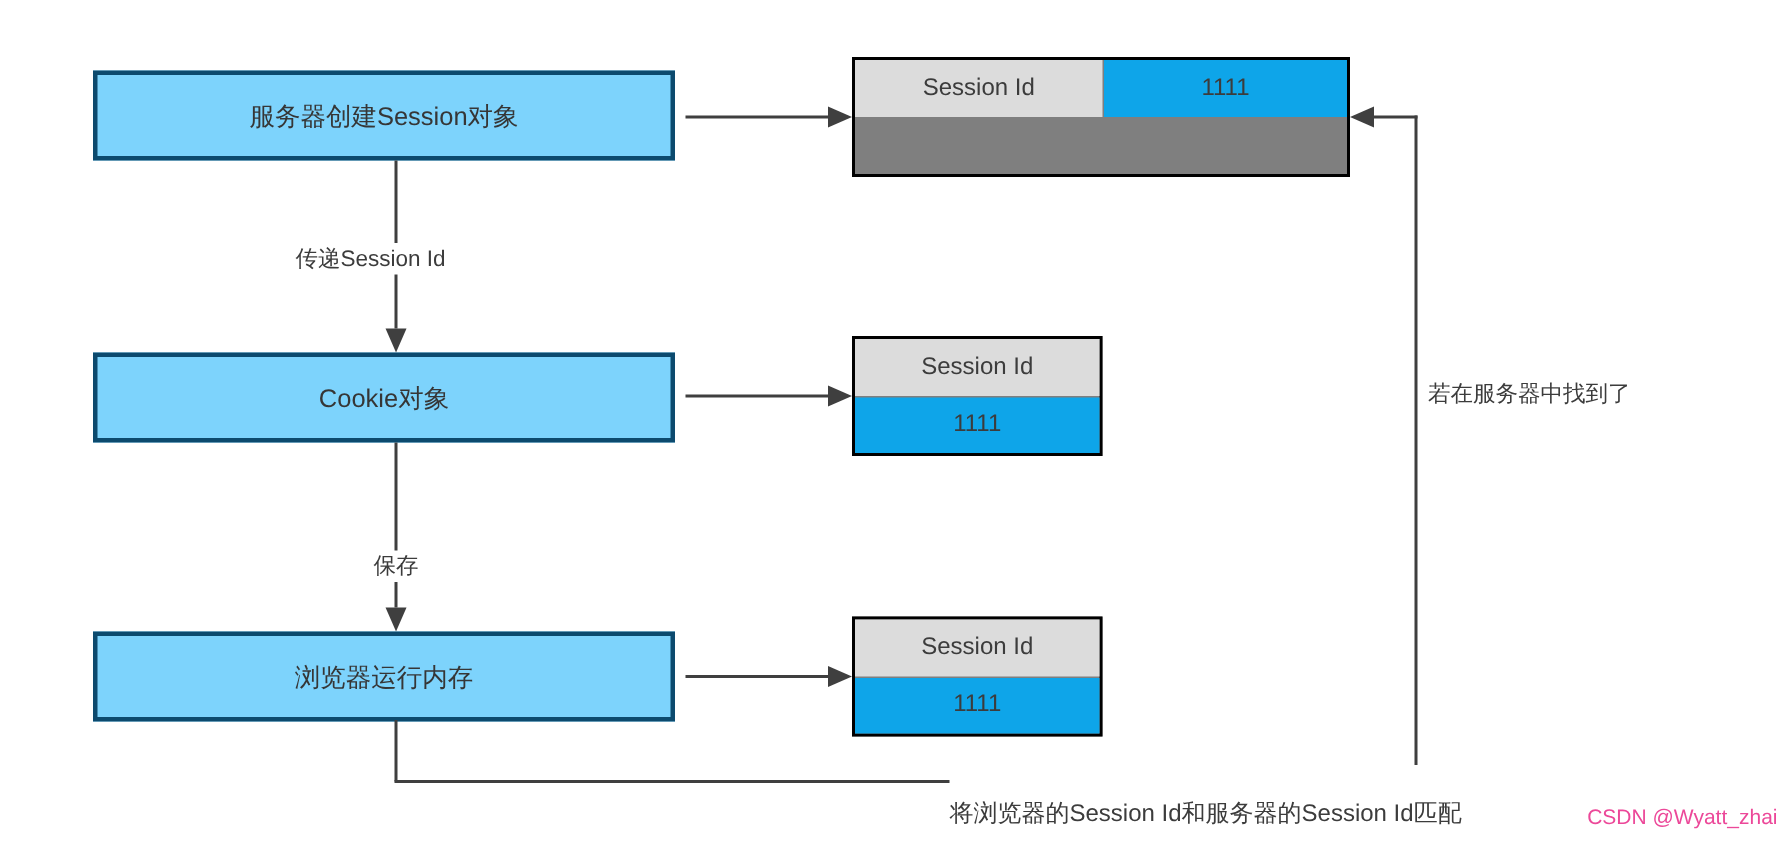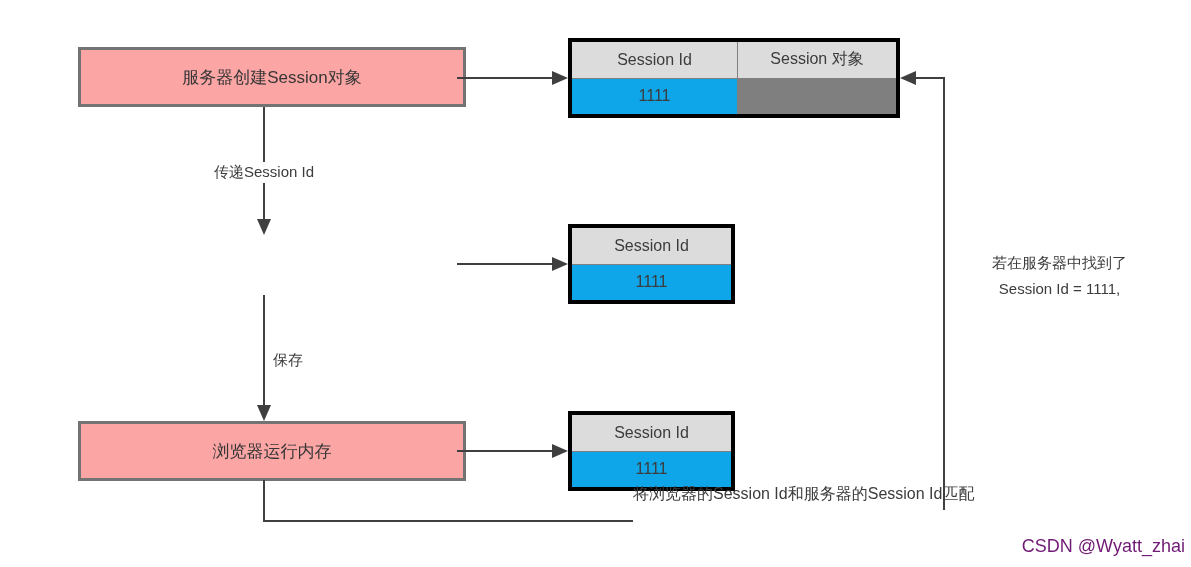--- a/index.html
+++ b/index.html
@@ -2,22 +2,22 @@
 <html><head>
 <meta charset="utf-8">
 <style>
   html,body{margin:0;padding:0;background:#ffffff;}
   #canvas{
     position:relative;width:1191px;height:567px;background:#ffffff;overflow:hidden;
     font-family:"Liberation Sans","DejaVu Sans",sans-serif;color:#3c3c3c;
   }
   
   .gbox{
-    position:absolute;left:78px;width:388px;height:60px;box-sizing:border-box;
-    background:#fca5a5;border:3px solid #737373;
+    position:absolute;left:62px;width:388px;height:60px;box-sizing:border-box;
+    background:#7dd3fc;border:3px solid #0c4a6e;
     display:flex;align-items:center;justify-content:center;
     font-size:17px;color:#363636;
   }
   
   .vline{position:absolute;width:2px;background:#3f3f3f;}
   .hline{position:absolute;height:2px;background:#3f3f3f;}
   
   .arr-right{position:absolute;width:0;height:0;
     border-top:7px solid transparent;border-bottom:7px solid transparent;
     border-left:16px solid #3f3f3f;}
@@ -27,71 +27,73 @@
   .arr-down{position:absolute;width:0;height:0;
     border-left:7px solid transparent;border-right:7px solid transparent;
     border-top:16px solid #3f3f3f;}
   
   .edge-label{
     position:absolute;transform:translateX(-50%);
     background:#ffffff;padding:1px 4px;font-size:15px;color:#3c3c3c;white-space:nowrap;
   }
   
   .tbl{
-    position:absolute;box-sizing:border-box;border:4px solid #000000;background:#7f7f7f;
+    position:absolute;box-sizing:border-box;border:2px solid #000000;background:#7f7f7f;
     display:grid;grid-gap:1px;
   }
   .tbl .cell{
     background:#0ea5e9;display:flex;align-items:center;justify-content:center;
     font-size:16px;color:#3c3c3c;
   }
   .tbl .cell.head{background:#dcdcdc;}
   .note{
     position:absolute;left:952px;top:250px;width:215px;
-    text-align:center;font-size:15px;line-height:26px;color:#3c3c3c;
+    font-size:15px;line-height:26px;color:#3c3c3c;
   }
   .match-text{
-    position:absolute;left:633px;top:484px;font-size:16px;color:#3c3c3c;white-space:nowrap;
+    position:absolute;left:633px;top:532px;font-size:16px;color:#3c3c3c;white-space:nowrap;
   }
   .watermark{
-    position:absolute;right:6px;top:536px;font-size:18px;color:#701a75;white-space:nowrap;
+    position:absolute;right:6px;top:536px;font-size:14px;color:#ec4899;white-space:nowrap;
   }
 </style>
 </head>
 <body>
 
 <div id="canvas">
 
   <div class="gbox" style="top:47px;">
     <span>服务器创建Session对象</span>
   </div>
+  <div class="gbox" style="top:235px;">
+    <span>Cookie对象</span>
+  </div>
   <div class="gbox" style="top:421px;">
     <span>浏览器运行内存</span>
   </div>
 
   <div class="vline" style="left:263px;top:107px;height:112px;"></div>
   <div class="arr-down" style="left:257px;top:219px;"></div>
-  <div class="edge-label" style="left:264px;top:162px;text-align:right;">传递Session Id</div>
+  <div class="edge-label" style="left:247px;top:162px;text-align:right;">传递Session Id</div>
 
   <div class="vline" style="left:263px;top:295px;height:110px;"></div>
   <div class="arr-down" style="left:257px;top:405px;"></div>
-  <div class="edge-label" style="left:264px;top:350px;margin-left:24px;">保存</div>
+  <div class="edge-label" style="left:264px;top:367px;">保存</div>
 
   <div class="hline" style="left:457px;top:77px;width:95px;"></div>
   <div class="arr-right" style="left:552px;top:71px;"></div>
 
   <div class="hline" style="left:457px;top:263px;width:95px;"></div>
   <div class="arr-right" style="left:552px;top:257px;"></div>
 
   <div class="hline" style="left:457px;top:450px;width:95px;"></div>
   <div class="arr-right" style="left:552px;top:444px;"></div>
 
   <div class="tbl" style="left:568px;top:38px;width:332px;height:80px;grid-template-columns:165px 1fr;grid-template-rows:1fr 1fr;">
     <div class="cell head">Session Id</div>
-    <div class="cell head">Session 对象</div>
     <div class="cell">1111</div>
   </div>
 
   <div class="tbl" style="left:568px;top:224px;width:167px;height:80px;grid-template-columns:1fr;grid-template-rows:1fr 1fr;">
     <div class="cell head">Session Id</div>
     <div class="cell">1111</div>
   </div>
 
   <div class="tbl" style="left:568px;top:411px;width:167px;height:80px;grid-template-columns:1fr;grid-template-rows:1fr 1fr;">
     <div class="cell head">Session Id</div>
@@ -101,18 +103,17 @@
   <div class="vline" style="left:263px;top:480px;height:41px;"></div>
   <div class="hline" style="left:263px;top:520px;width:370px;"></div>
   <div class="match-text">将浏览器的Session Id和服务器的Session Id匹配</div>
 
   <div class="vline" style="left:943px;top:77px;height:433px;"></div>
   <div class="hline" style="left:916px;top:77px;width:29px;"></div>
   <div class="arr-left" style="left:900px;top:71px;"></div>
 
   <div class="note">
     <div>若在服务器中找到了</div>
-    <div>Session Id = 1111,</div>
   </div>
 
   <div class="watermark">CSDN @Wyatt_zhai</div>
 
 </div>
 
 </body></html>

